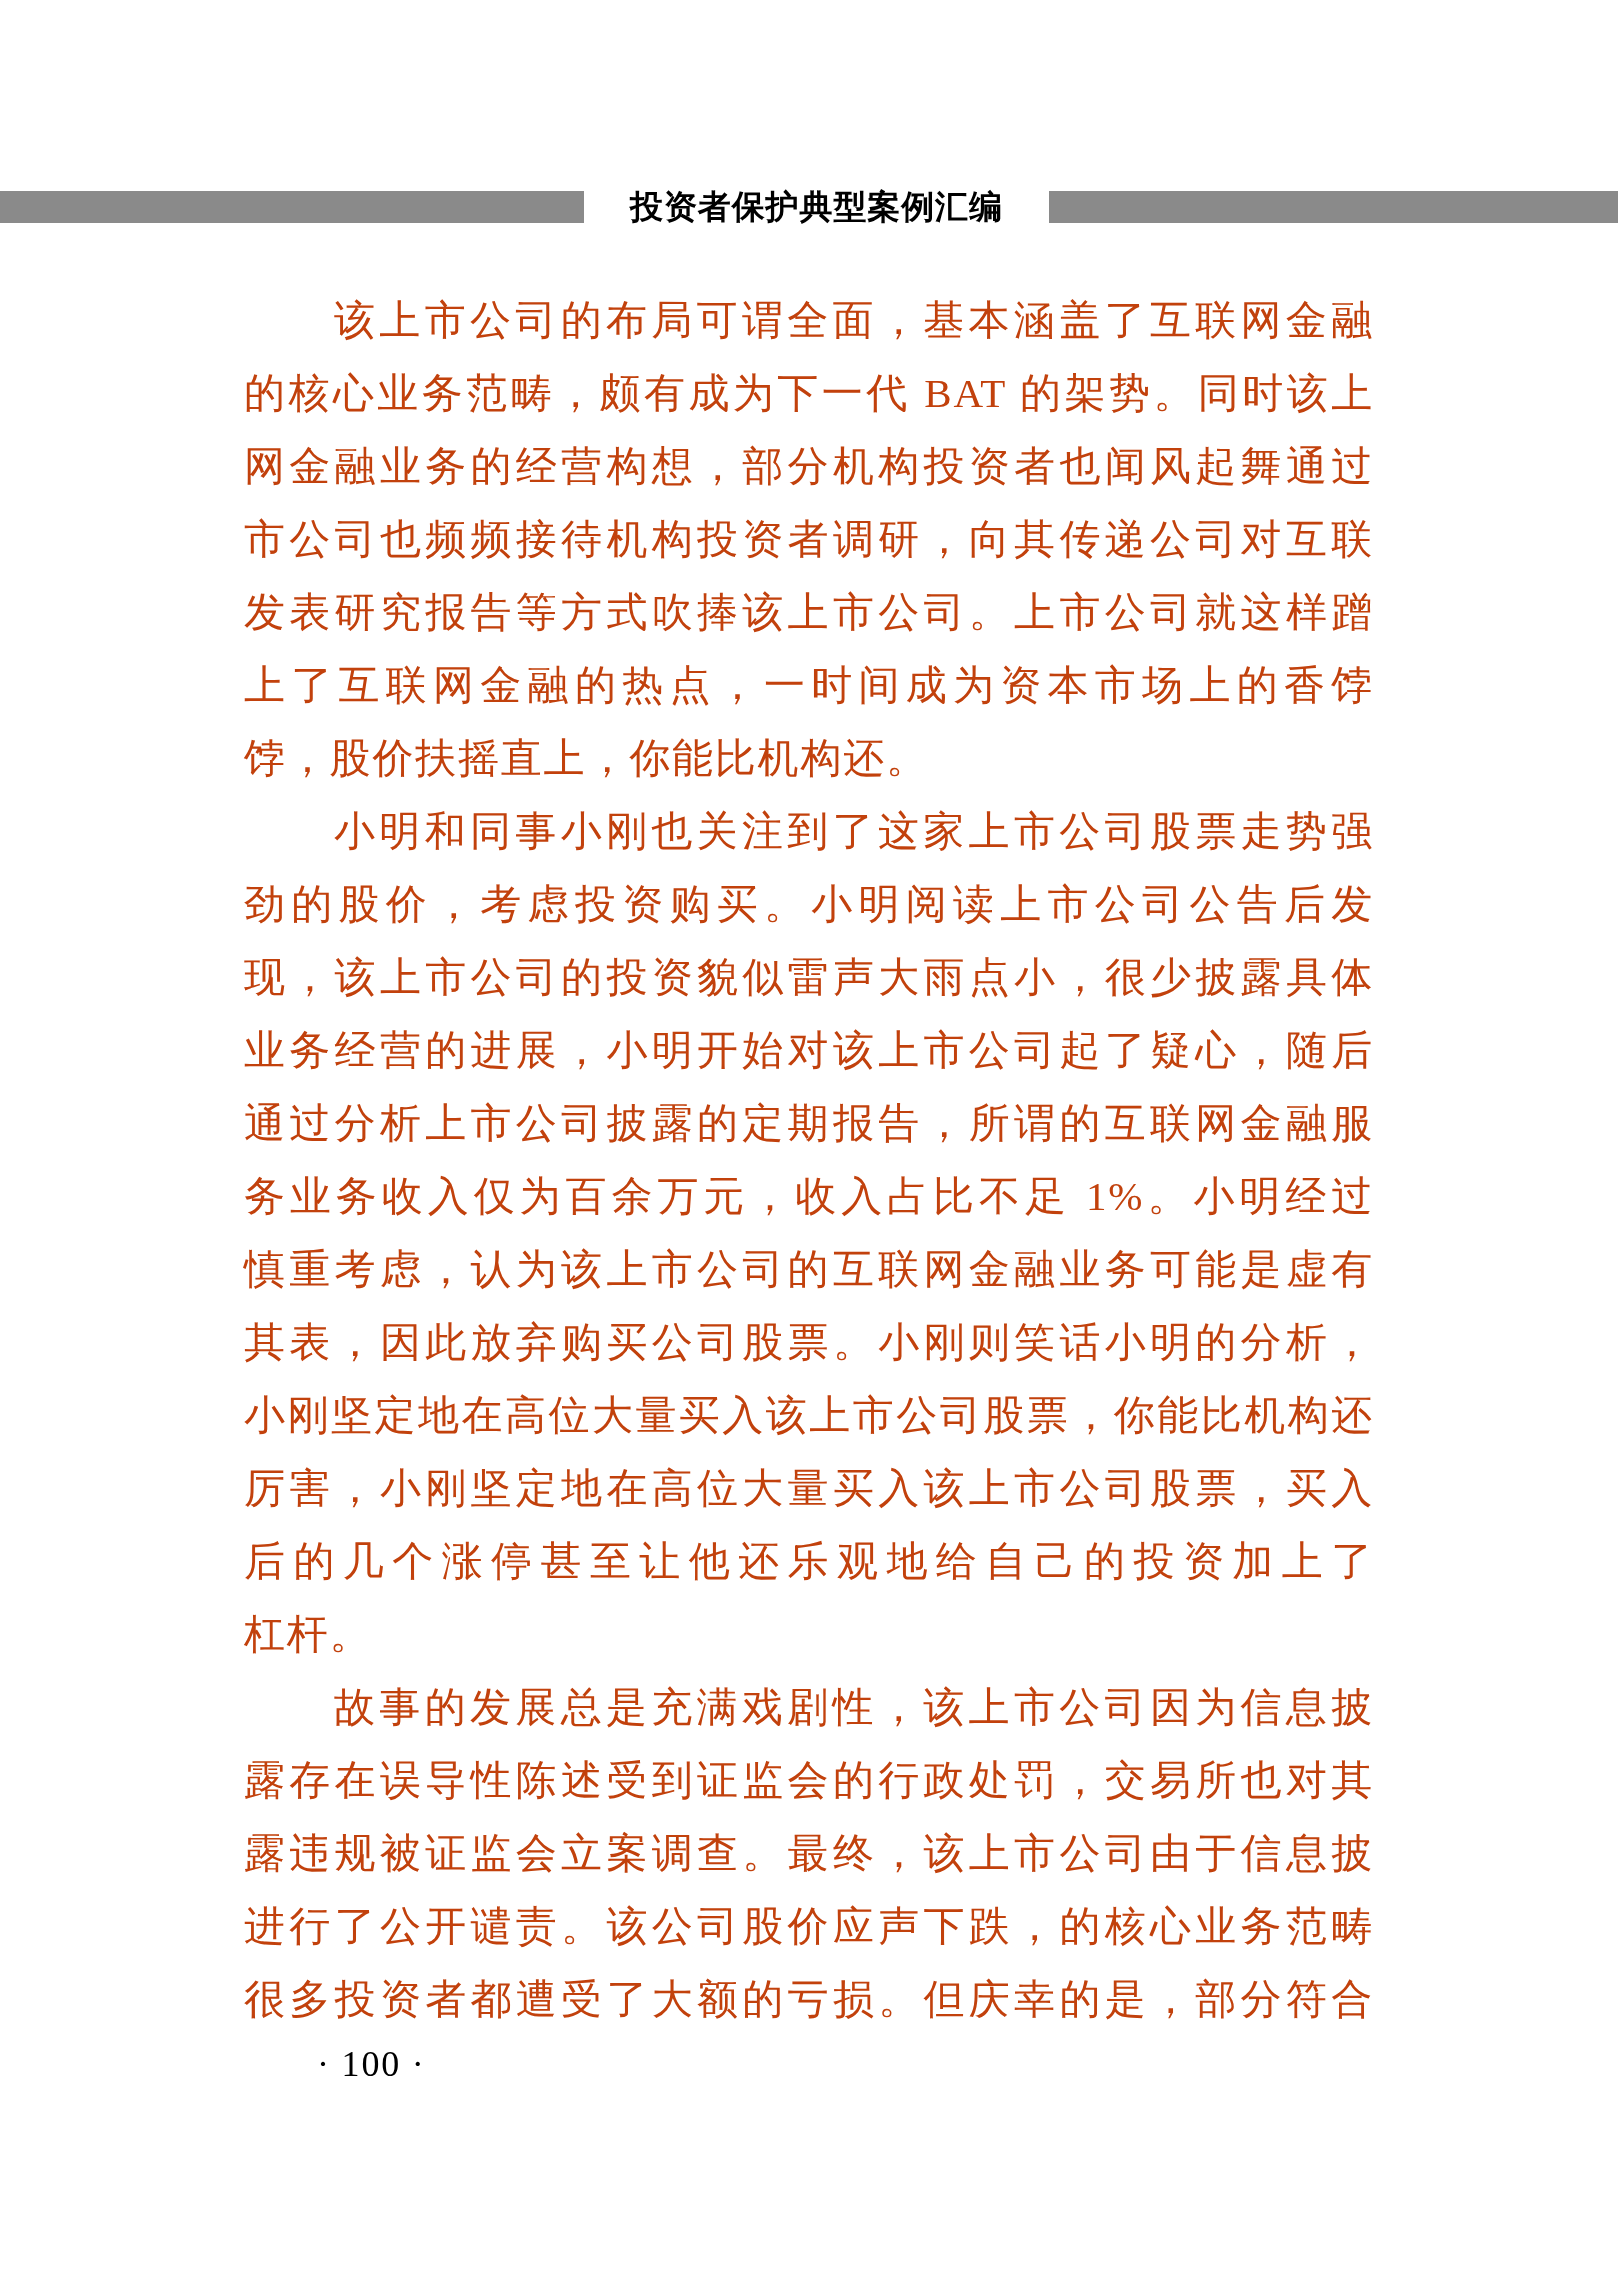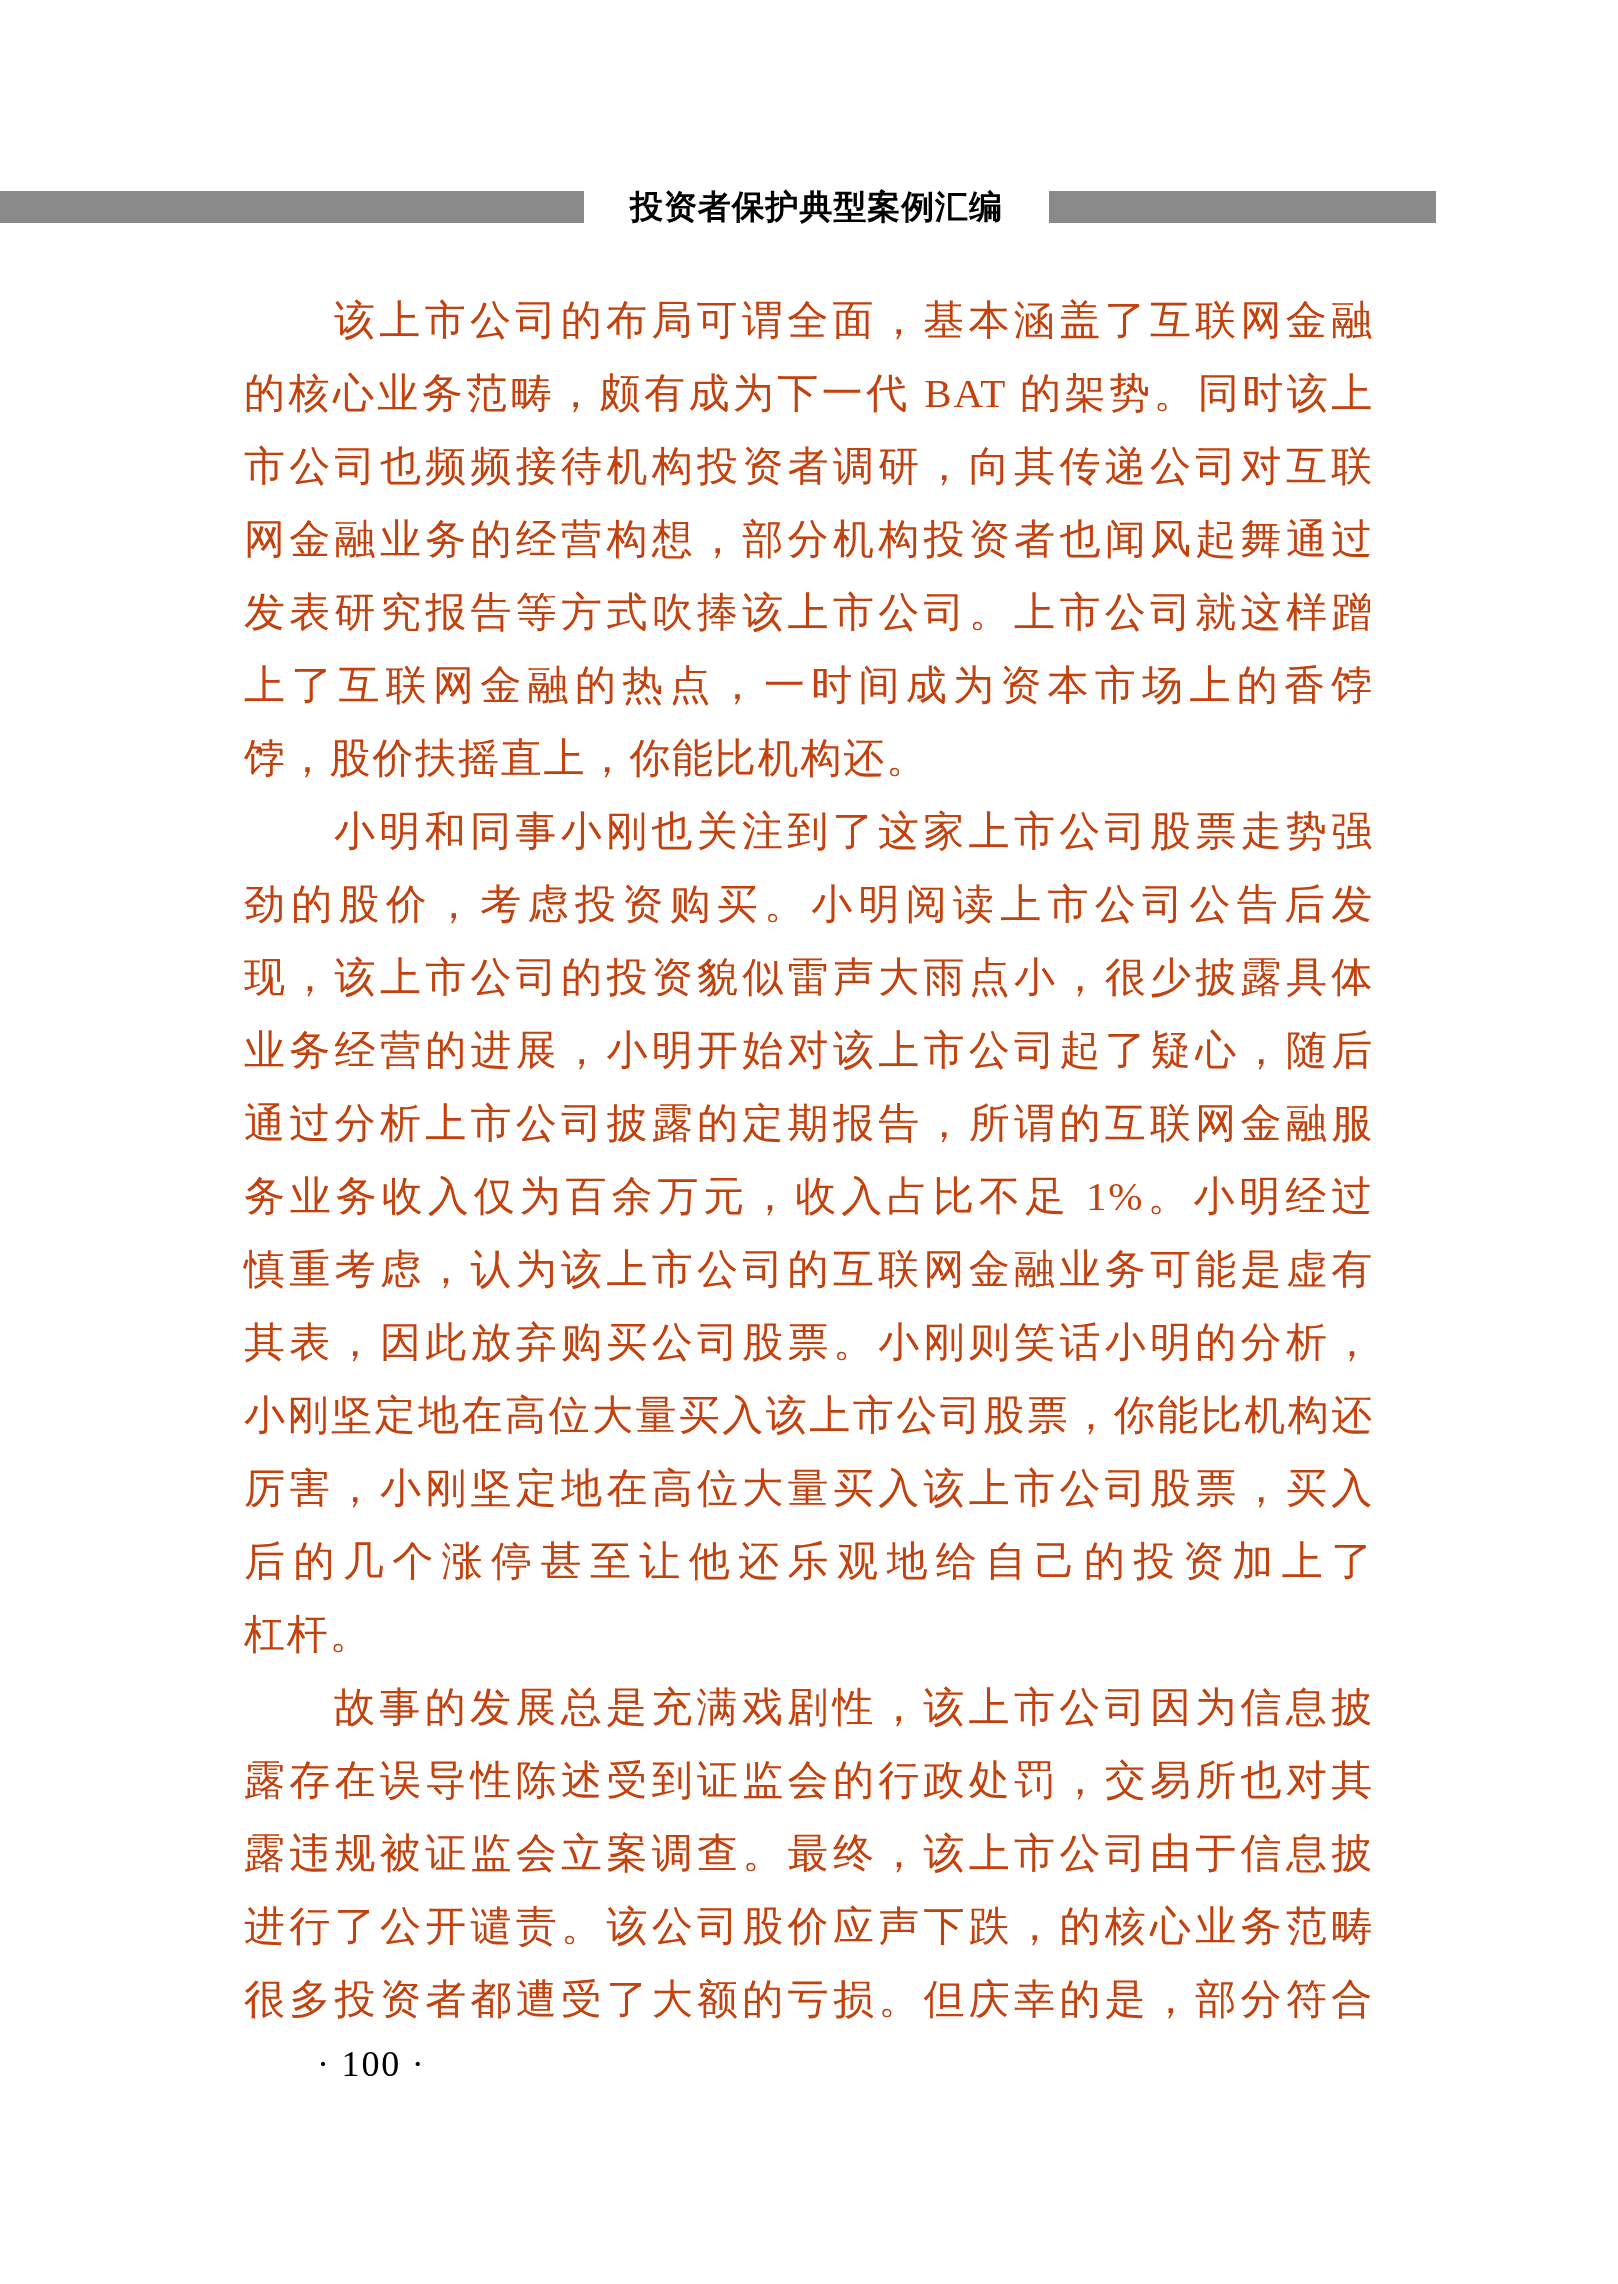--- a/index.html
+++ b/index.html
@@ -12,21 +12,21 @@
     width: 1618px;
     height: 2285px;
     background: #ffffff;
     overflow: hidden;
   }
   
   .header-row {
     position: absolute;
     top: 191px;
     left: 0;
-    width: 1436px;
+    width: 1618px;
     height: 32px;
     display: flex;
     align-items: center;
   }
   .header-bar {
     height: 32px;
     background: #8a8a8a;
   }
   .header-bar.left { width: 584px; flex: 0 0 auto; }
   .header-bar.right { flex: 1 1 auto; }
@@ -87,22 +87,22 @@
   <div class="header-row">
     <div class="header-bar left" style="background: rgb(138, 138, 138);"></div>
     <div class="header-title">投资者保护典型案例汇编</div>
     <div class="header-bar right" style="background: rgb(138, 138, 138);"></div>
   </div>
 
   <div class="body-block" id="body-block">
       <div class="paragraph">
         <div class="text-line indent">该上市公司的布局可谓全面，基本涵盖了互联网金融</div>
         <div class="text-line">的核心业务范畴，颇有成为下一代 BAT 的架势。同时该上</div>
+        <div class="text-line">网金融业务的经营构想，部分机构投资者也闻风起舞通过</div>
         <div class="text-line">市公司也频频接待机构投资者调研，向其传递公司对互联</div>
-        <div class="text-line">网金融业务的经营构想，部分机构投资者也闻风起舞通过</div>
         <div class="text-line">发表研究报告等方式吹捧该上市公司。上市公司就这样蹭</div>
         <div class="text-line">上了互联网金融的热点，一时间成为资本市场上的香饽</div>
         <div class="text-line short">饽，股价扶摇直上，你能比机构还。</div>
       </div>
       <div class="paragraph">
         <div class="text-line indent">小明和同事小刚也关注到了这家上市公司股票走势强</div>
         <div class="text-line">劲的股价，考虑投资购买。小明阅读上市公司公告后发</div>
         <div class="text-line">现，该上市公司的投资貌似雷声大雨点小，很少披露具体</div>
         <div class="text-line">业务经营的进展，小明开始对该上市公司起了疑心，随后</div>
         <div class="text-line">通过分析上市公司披露的定期报告，所谓的互联网金融服</div>

